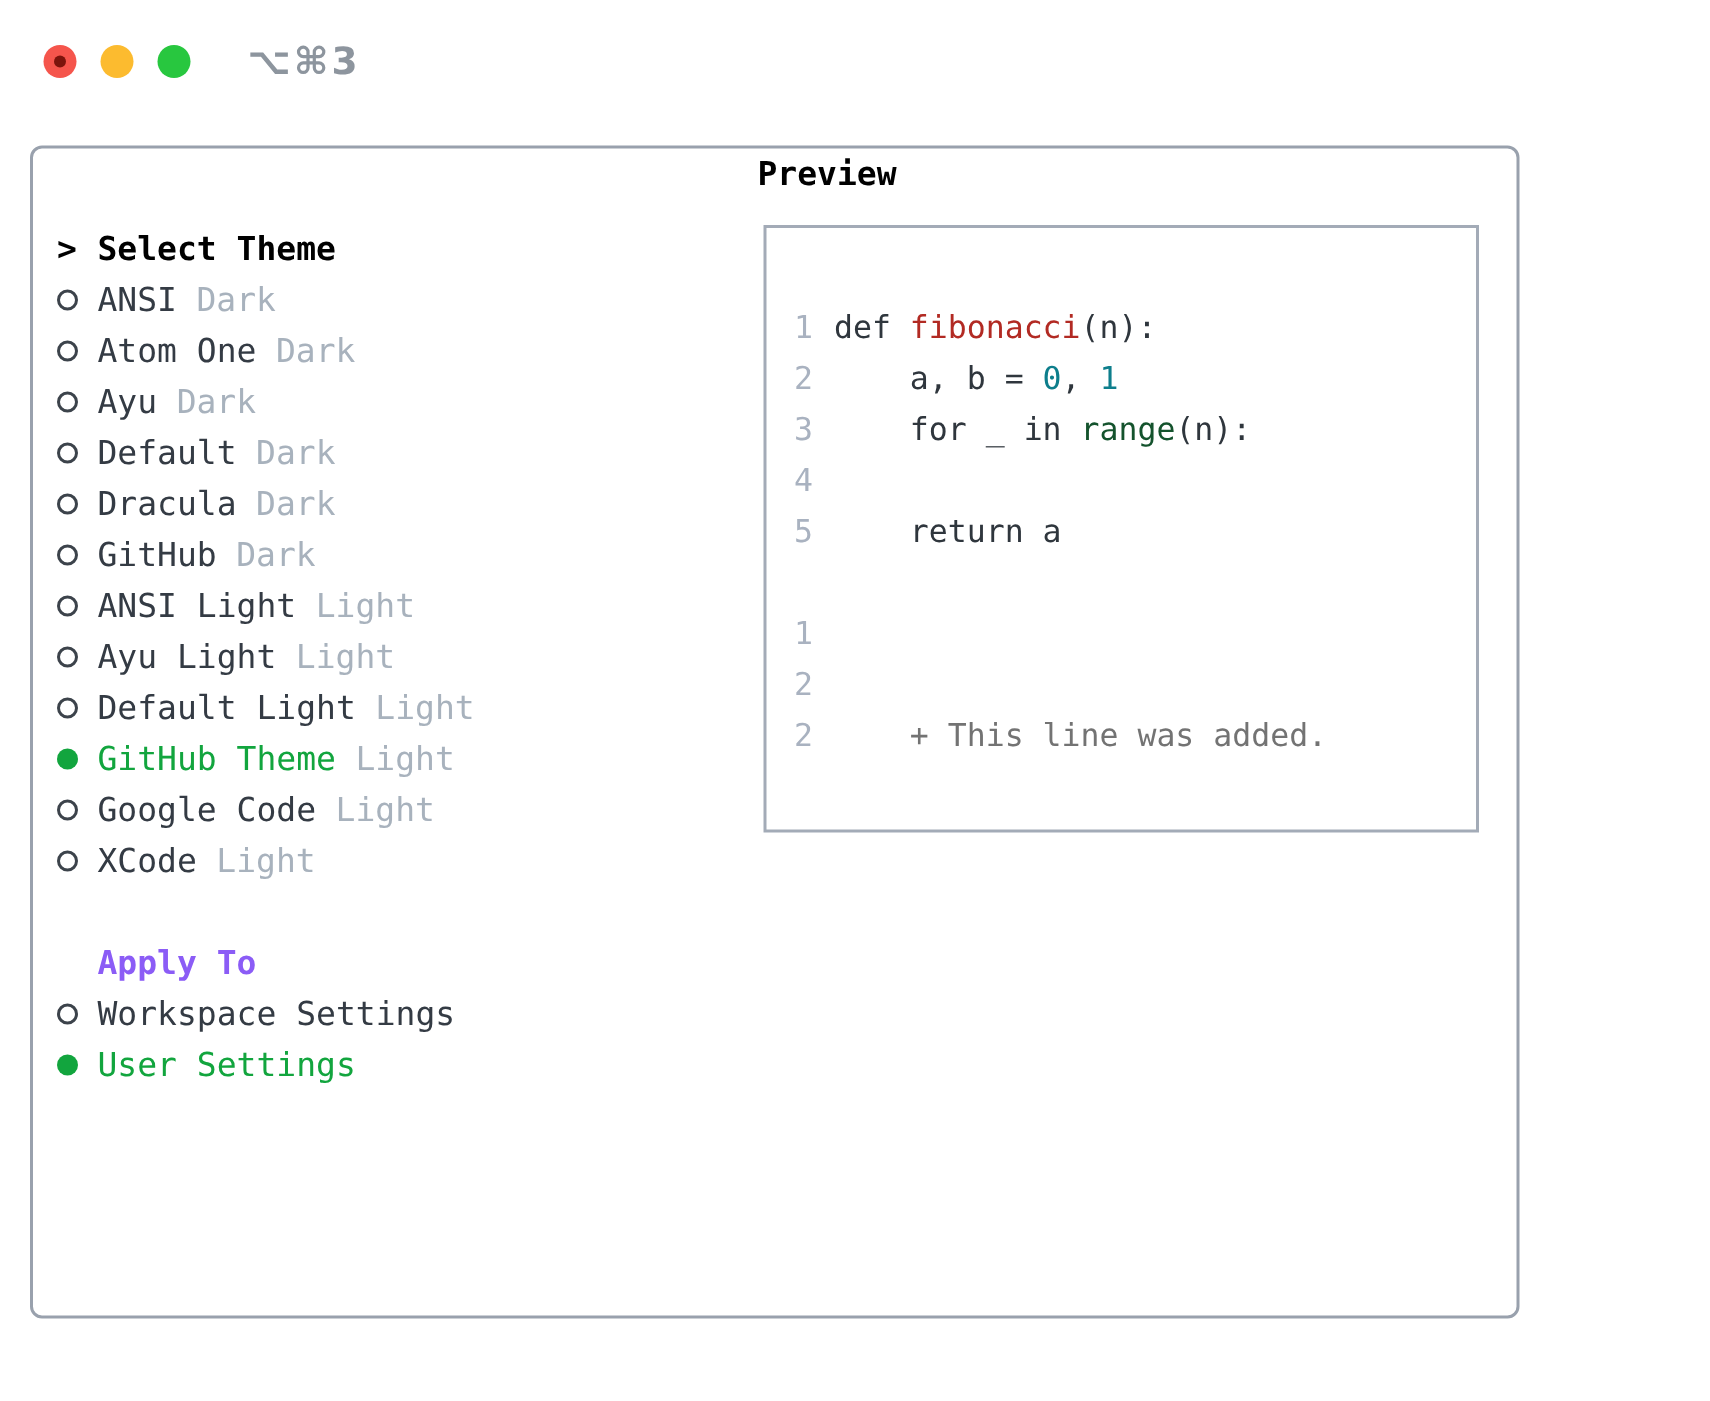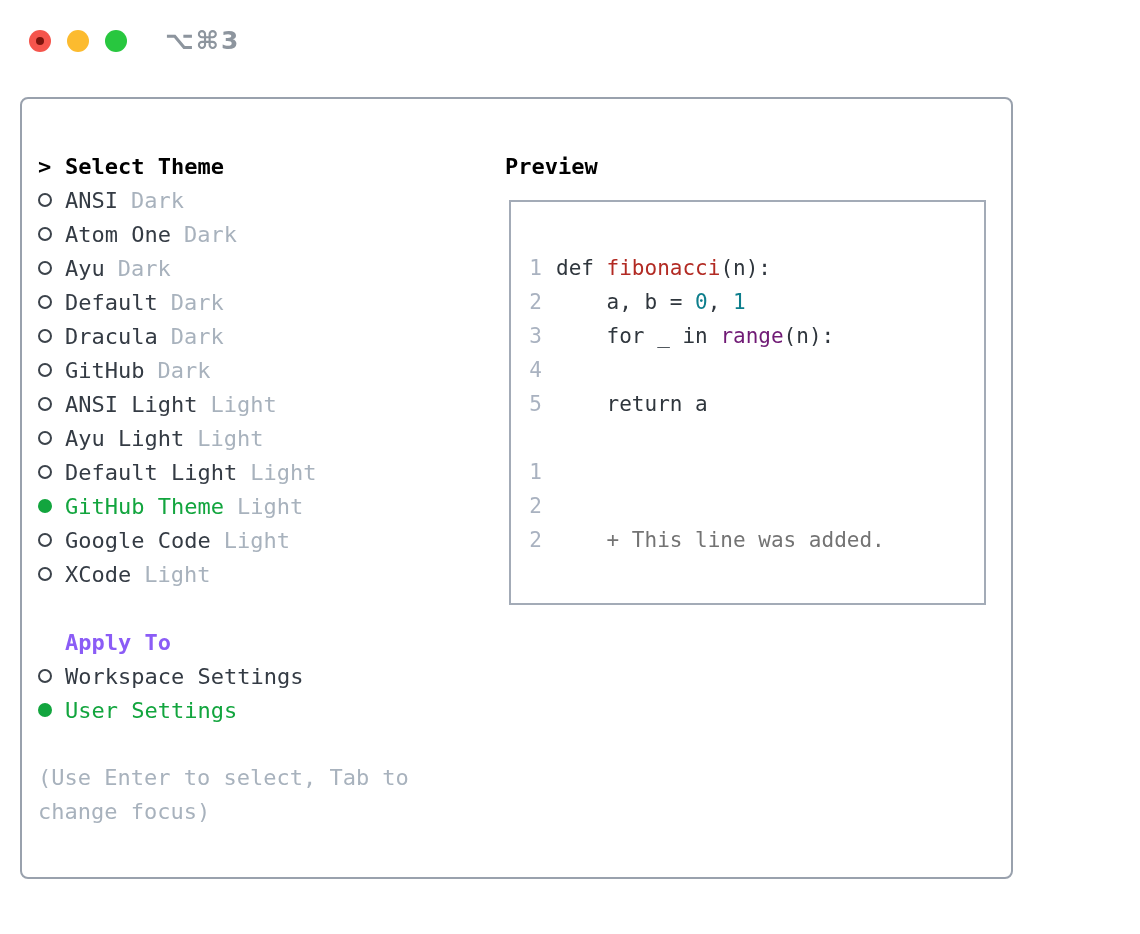--- a/index.html
+++ b/index.html
@@ -12,21 +12,21 @@
   .light-red  { background: #f5554c; }
   .light-red::after { content:""; position:absolute; left:7px; top:7px; width:8px; height:8px; border-radius:50%; background:#7c140c; }
   .light-yellow { background: #fcbb2f; }
   .light-green  { background: #28c73f; }
   .shortcut { margin-left: 22px; font-size: 25px; font-weight: bold; color: #8d959e; letter-spacing: 2px; font-family: "DejaVu Sans", sans-serif; }
 
   
   .panel { position: absolute; left: 20px; top: 97px; width: 993px; height: 782px;
            border: 2px solid #99a1ad; border-radius: 8px; display: flex; background: #fff; }
   .left-col  { width: 478px; padding: 50px 0 0 16px; }
-  .right-col { flex: 1; padding-top: 50px; }
+  .right-col { flex: 1; }
 
   
   .row { height: 34px; display: flex; align-items: center; font-size: 22px; color: #343b44; cursor: default; }
   .bullet { width: 27px; display: flex; align-items: center; flex: none; }
   .ring { width: 14px; height: 14px; border: 2px solid #3c434b; border-radius: 50%; }
   .dot  { width: 14px; height: 14px; border-radius: 50%; }
   .cursor { width: 27px; font-weight: bold; color: #000; }
   .title-row { font-weight: bold; color: #000; }
   .opt-tag { color: #a8b2bd; margin-left: 13px; }
   .spacer { height: 34px; }
@@ -156,30 +156,29 @@
           <span>Workspace Settings</span>
         </div>
         <div class="row">
           <span class="bullet">
             <span class="dot" style="background: rgb(18, 165, 62);"></span>
           </span>
           <span style="color: rgb(18, 165, 62);">User Settings</span>
         </div>
       </div>
 
-    <div class="hint">(Use Enter to select, Tab to change focus)</div>
   </div>
 
   <div class="right-col">
     <div class="preview-title">Preview</div>
     <div class="preview-box">
       <div id="preview-lines">
           <div class="code-line"><span class="lnum" style="color: rgb(169, 178, 192);">1</span><span style="color: rgb(47, 54, 61);">def </span><span style="color: rgb(178, 42, 35);">fibonacci</span><span style="color: rgb(47, 54, 61);">(n):</span></div>
           <div class="code-line"><span class="lnum" style="color: rgb(169, 178, 192);">2</span><span style="color: rgb(47, 54, 61);">    a, b = </span><span style="color: rgb(13, 126, 140);">0</span><span style="color: rgb(47, 54, 61);">, </span><span style="color: rgb(13, 126, 140);">1</span></div>
-          <div class="code-line"><span class="lnum" style="color: rgb(169, 178, 192);">3</span><span style="color: rgb(47, 54, 61);">    for _ in </span><span style="color: #701a75; text-align: right;">range</span><span style="color: rgb(47, 54, 61);">(n):</span></div>
+          <div class="code-line"><span class="lnum" style="color: rgb(169, 178, 192);">3</span><span style="color: rgb(47, 54, 61);">    for _ in </span><span style="color: #14532d; text-align: right;">range</span><span style="color: rgb(47, 54, 61);">(n):</span></div>
           <div class="code-line"><span class="lnum" style="color: rgb(169, 178, 192);">4</span></div>
           <div class="code-line"><span class="lnum" style="color: rgb(169, 178, 192);">5</span><span style="color: rgb(47, 54, 61);">    return a</span></div>
           <div class="code-line"><span class="lnum" style="color: rgb(169, 178, 192);"></span></div>
           <div class="code-line"><span class="lnum" style="color: rgb(169, 178, 192);">1</span></div>
           <div class="code-line"><span class="lnum" style="color: rgb(169, 178, 192);">2</span></div>
           <div class="code-line"><span class="lnum" style="color: rgb(169, 178, 192);">2</span><span style="color: #737373;">    + This line was added.</span></div>
         </div>
     </div>
   </div>
 

